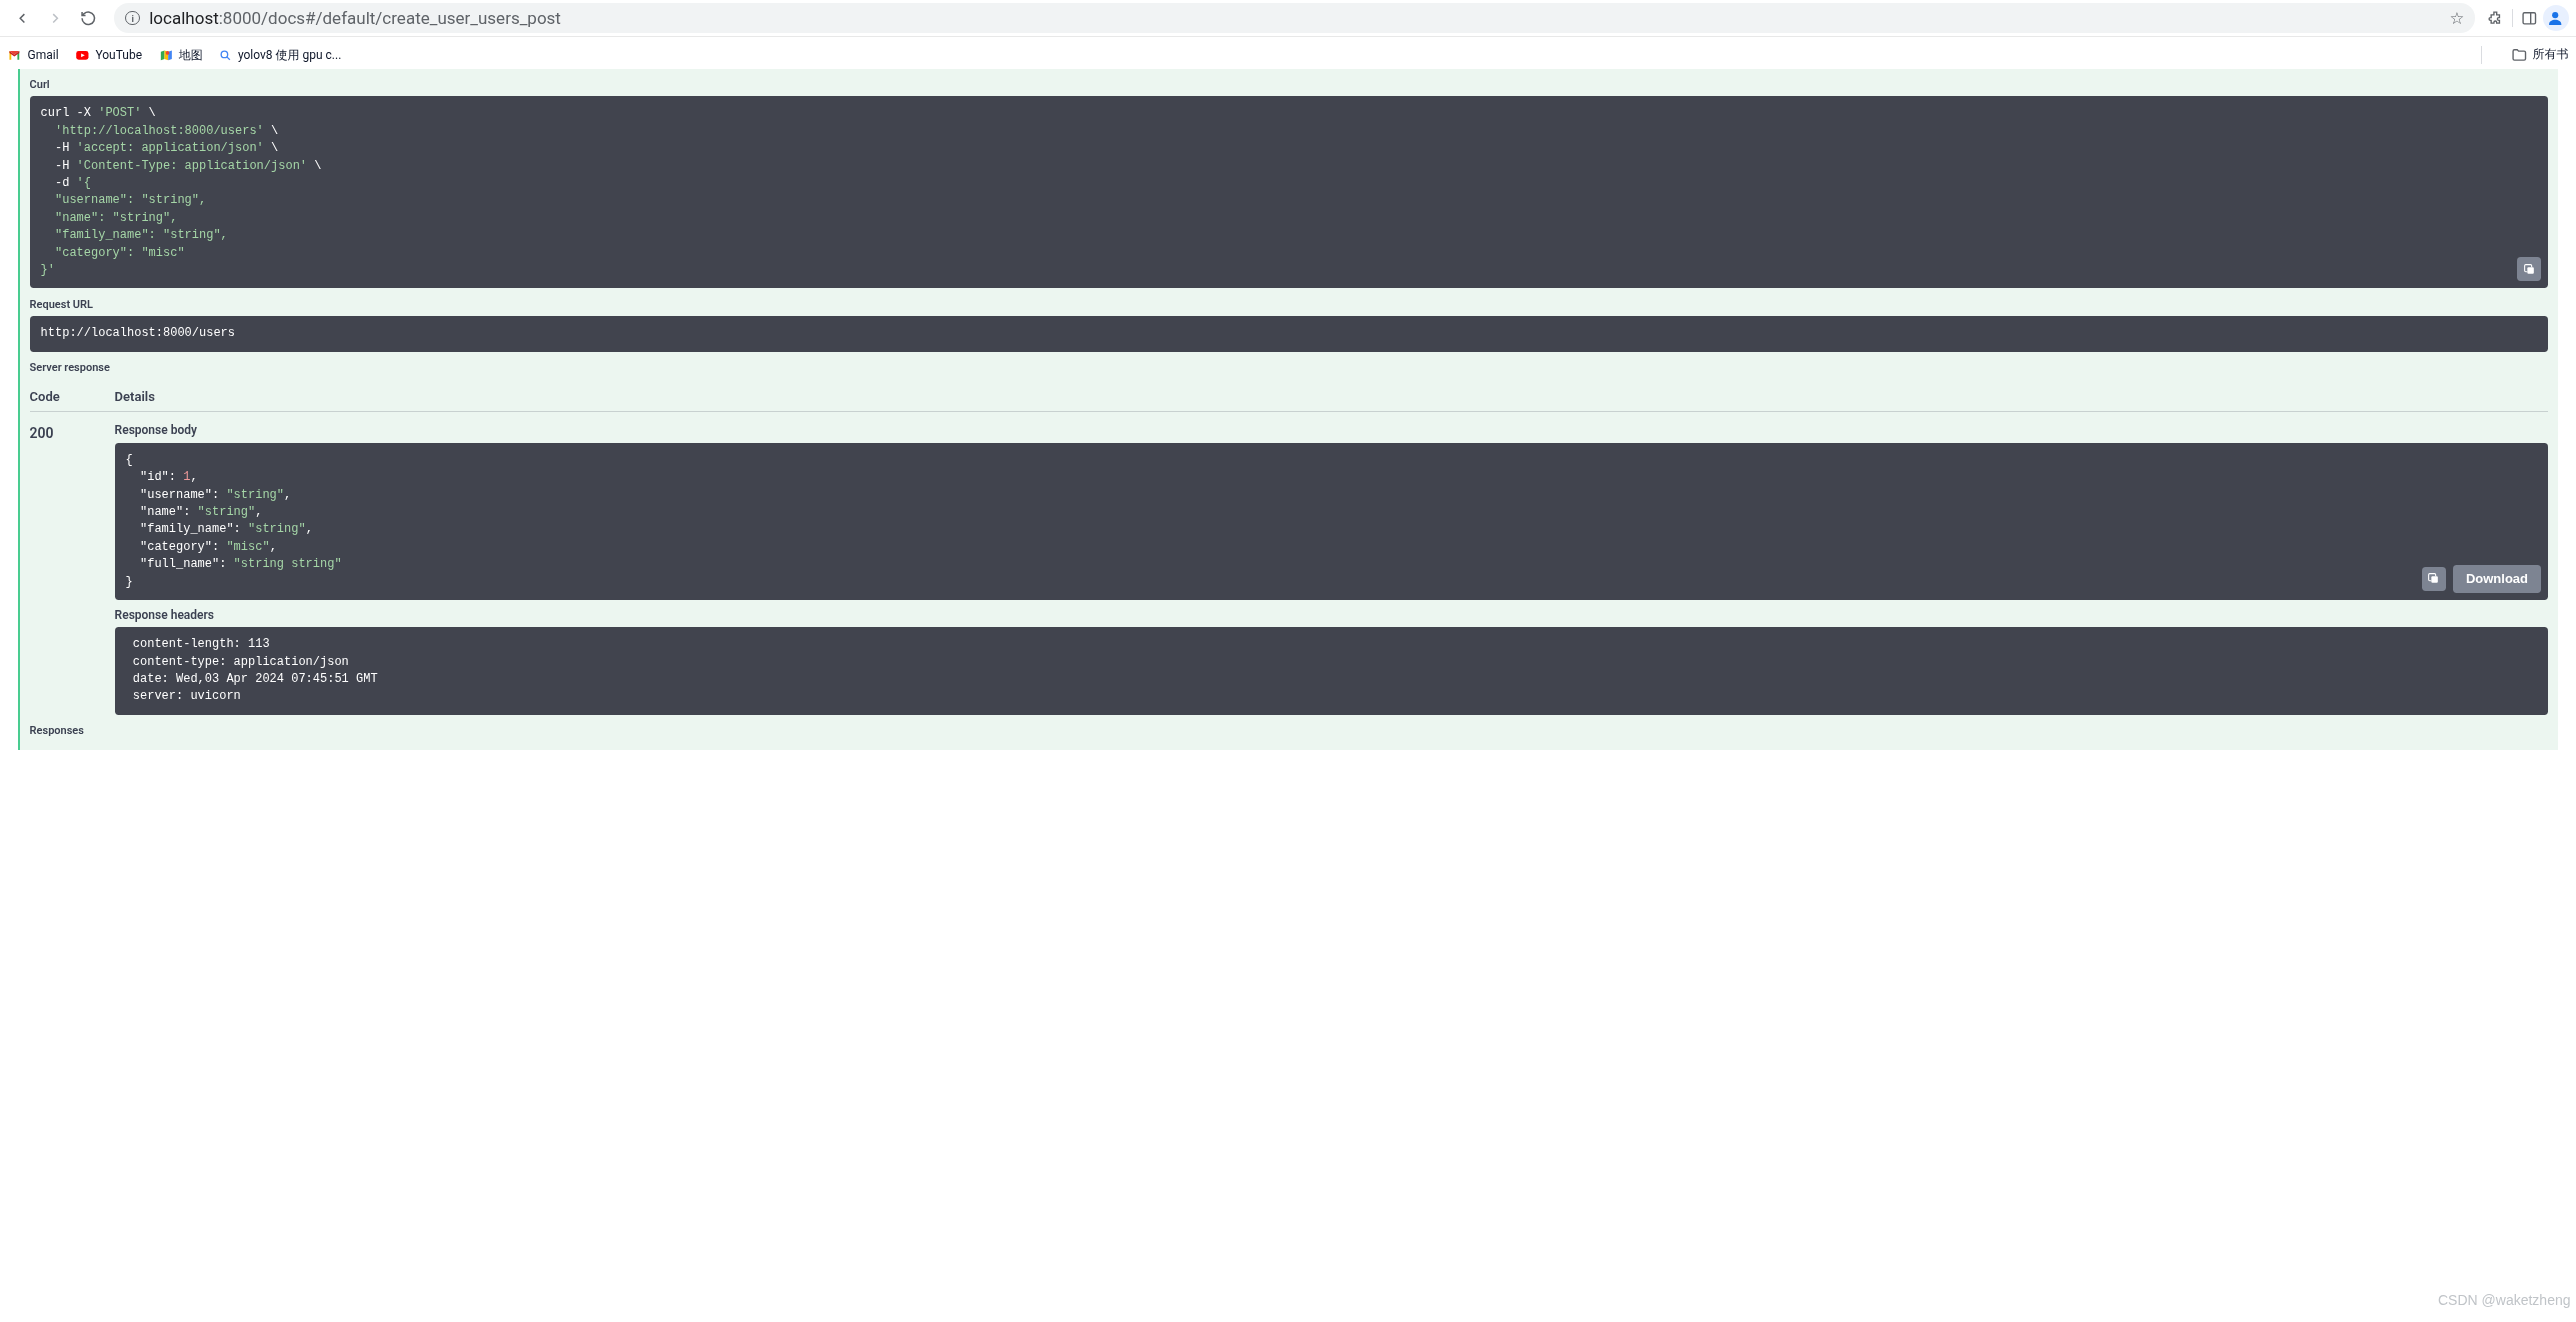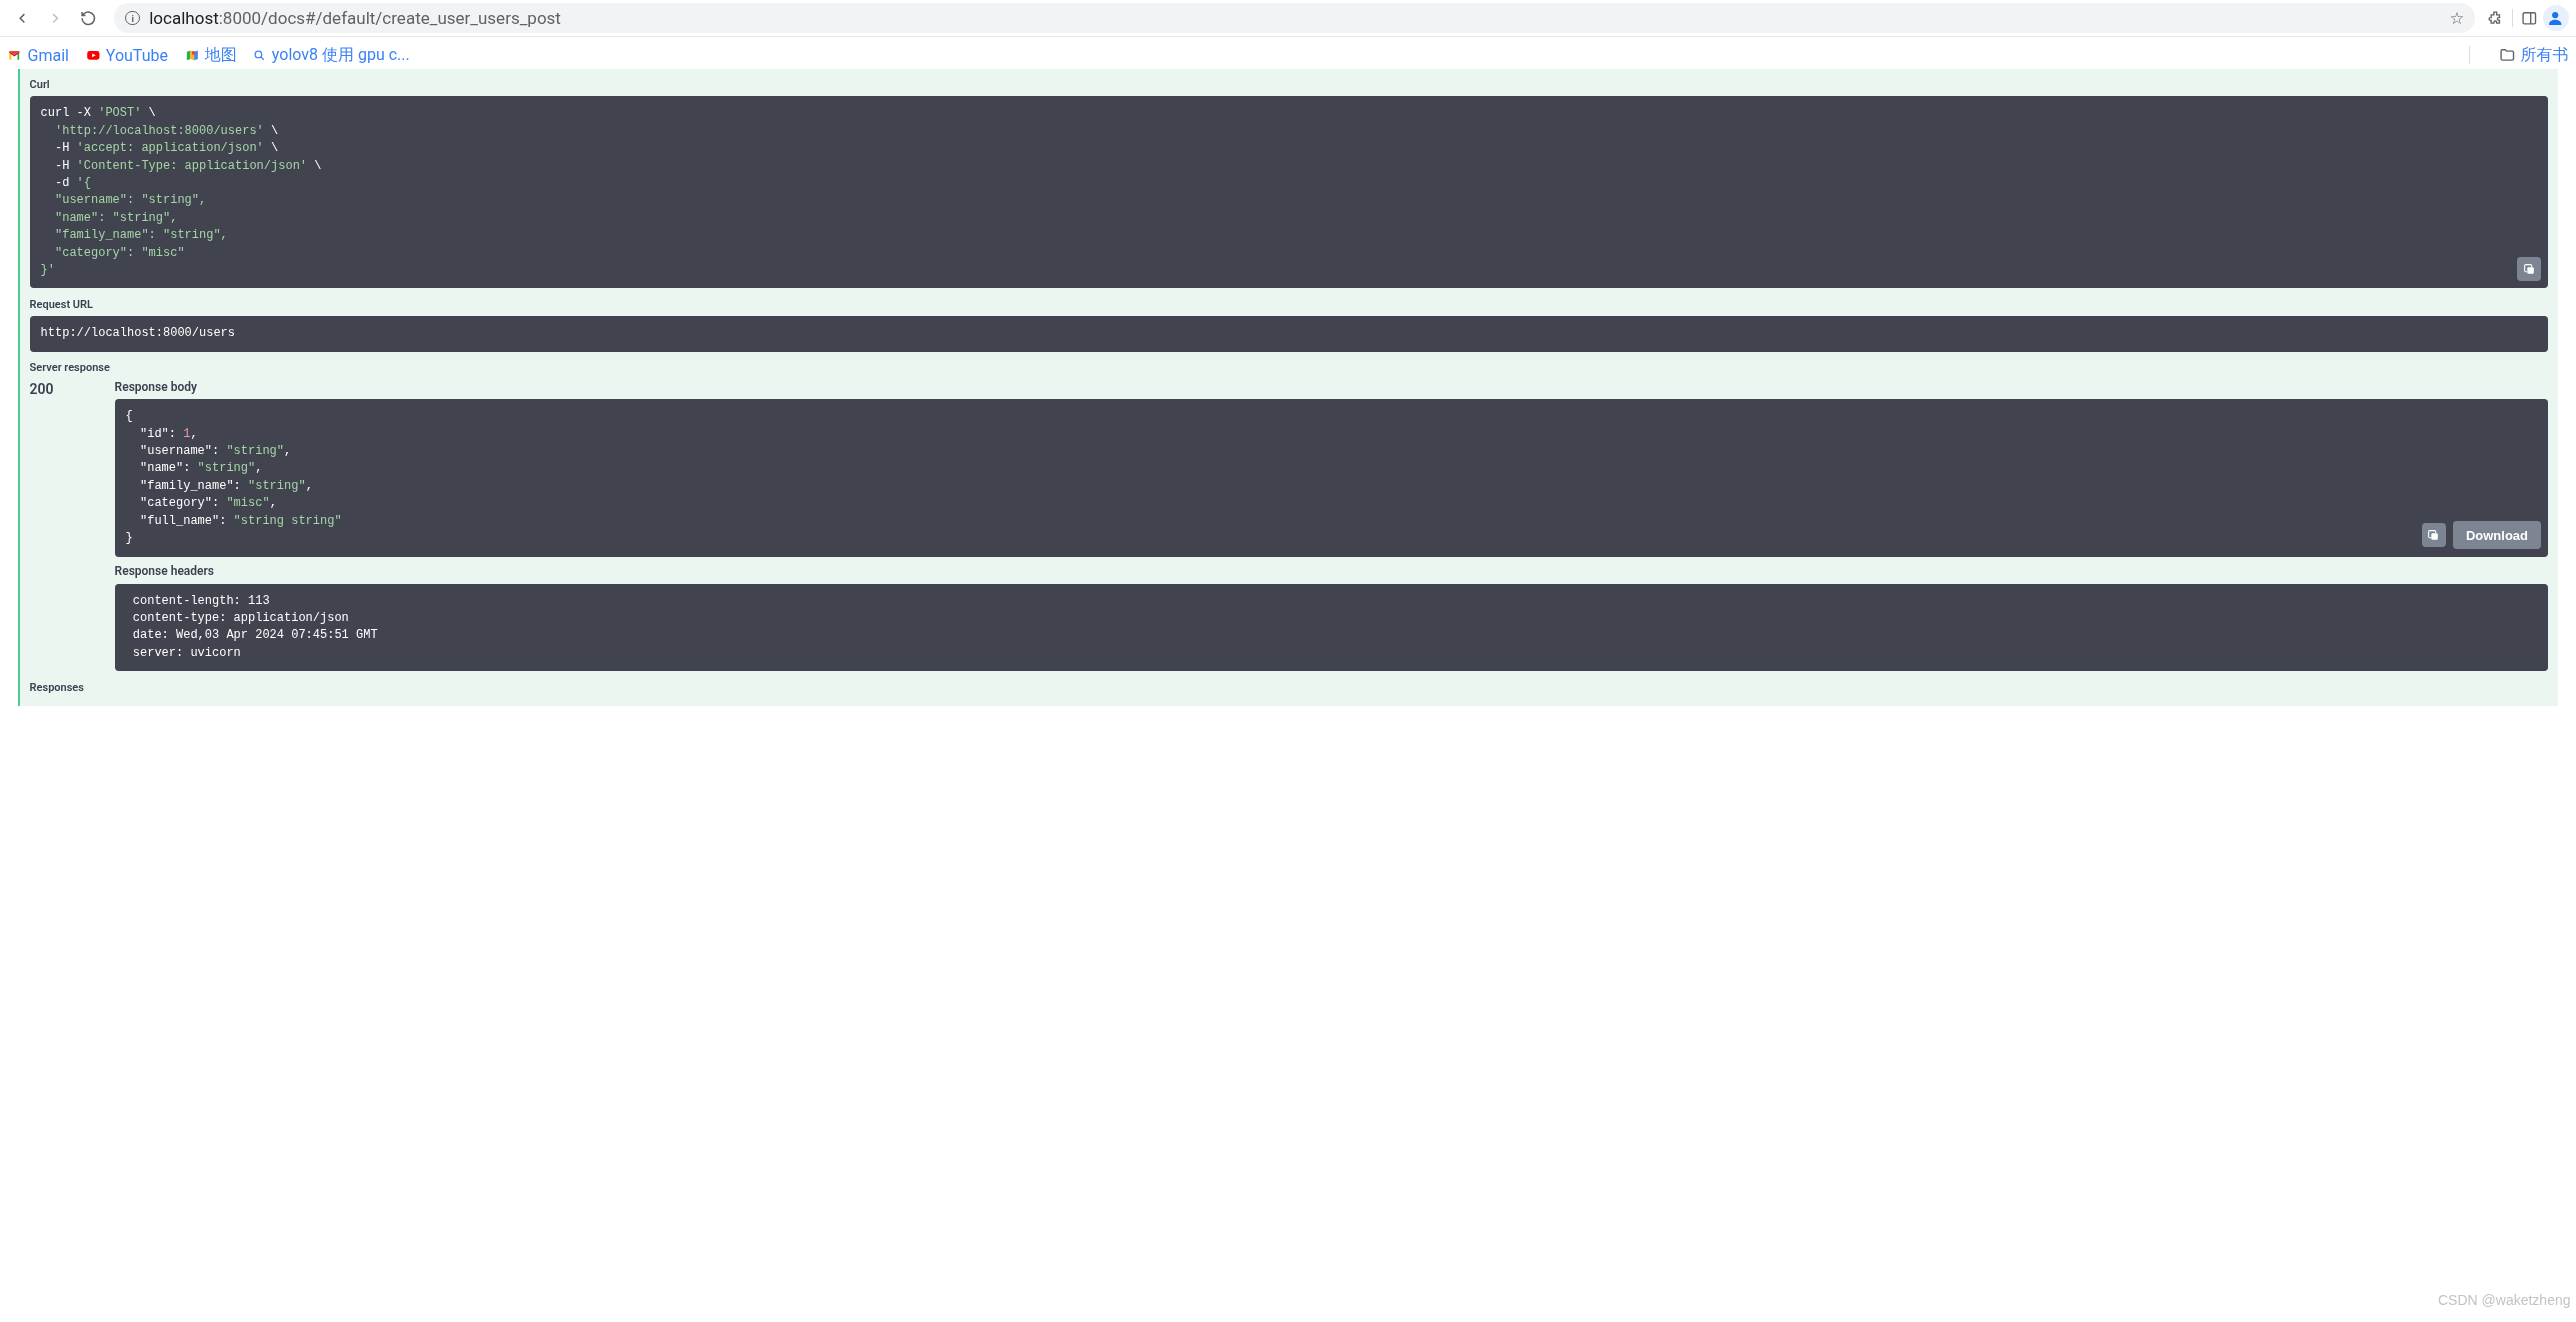--- a/index.html
+++ b/index.html
@@ -15,21 +15,21 @@
 .url-text .host { color: #202124; }
 .url-text .path { color: #5f6368; }
 .star-icon { color: #5f6368; font-size: 16.6px; }
 .ext-icon, .panel-icon { width: 18.4px; height: 18.4px; display: flex; align-items: center; justify-content: center; color: #5f6368; }
 .toolbar-sep { width: 0.9px; height: 18.4px; background: #dadce0; margin: 0 3.7px; }
 .profile-avatar { width: 26px; height: 26px; border-radius: 50%; background: #e8f0fe; display: flex; align-items: center; justify-content: center; }
 .profile-avatar svg { width: 18.4px; height: 18.4px; fill: #1a73e8; }
 
 
 .bookmarks-bar { display: flex; align-items: center; height: 37px; padding: 0 7.4px; gap: 16.6px; border-bottom: 0.9px solid #dadce0; }
-.bookmark-item { display: flex; align-items: center; gap: 5.5px; font-size: 16px; color: #3b82f6; cursor: pointer; }
+.bookmark-item { display: flex; align-items: center; gap: 5.5px; font-size: 12px; color: #0f172a; cursor: pointer; }
 .bm-gmail { width: 14.7px; height: 14.7px; }
 .bm-youtube { width: 14.7px; height: 14.7px; }
 .bm-maps { width: 14.7px; height: 14.7px; }
 .bm-search { width: 13px; height: 13px; }
 .bookmarks-right { margin-left: auto; display: flex; align-items: center; gap: 25px; }
 .folder-icon { color: #5f6368; }
 
 
 .page-content { padding: 0 18.4px; background: #fff; }
 .swagger-panel { border-left: 2.8px solid #49cc90; background: #ecf6f0; padding: 0 9.2px 11px 9.2px; }
@@ -159,20 +159,24 @@
 <span class="tok-str">}'</span><button class="copy-btn"><svg viewBox="0 0 24 24">
             <rect x="8" y="8" width="12" height="12" rx="2"></rect>
             <path d="M16 8V5a2 2 0 0 0-2-2H5a2 2 0 0 0-2 2v9a2 2 0 0 0 2 2h3" fill="none" stroke="#fff" stroke-width="2"></path>
           </svg></button></div>
 
     <div class="section-label">Request URL</div>
     <div class="code-block"><span>http://localhost:8000/users</span></div>
 
     <div class="section-label">Server response</div>
 
+    <div class="table-head">
+      <div class="col-code">Code</div>
+      <div class="col-details">Details</div>
+    </div>
 
     <div class="resp-row">
       <div class="resp-code">200</div>
       <div class="resp-details">
 
         <div class="section-label-h4" style="padding-top:0;">Response body</div>
         <div class="code-block"><span>{</span>
 <span>  "id"</span><span>: </span><span class="tok-num">1</span><span>,</span>
 <span>  "username"</span><span>: </span><span class="tok-str">"string"</span><span>,</span>
 <span>  "name"</span><span>: </span><span class="tok-str">"string"</span><span>,</span>

